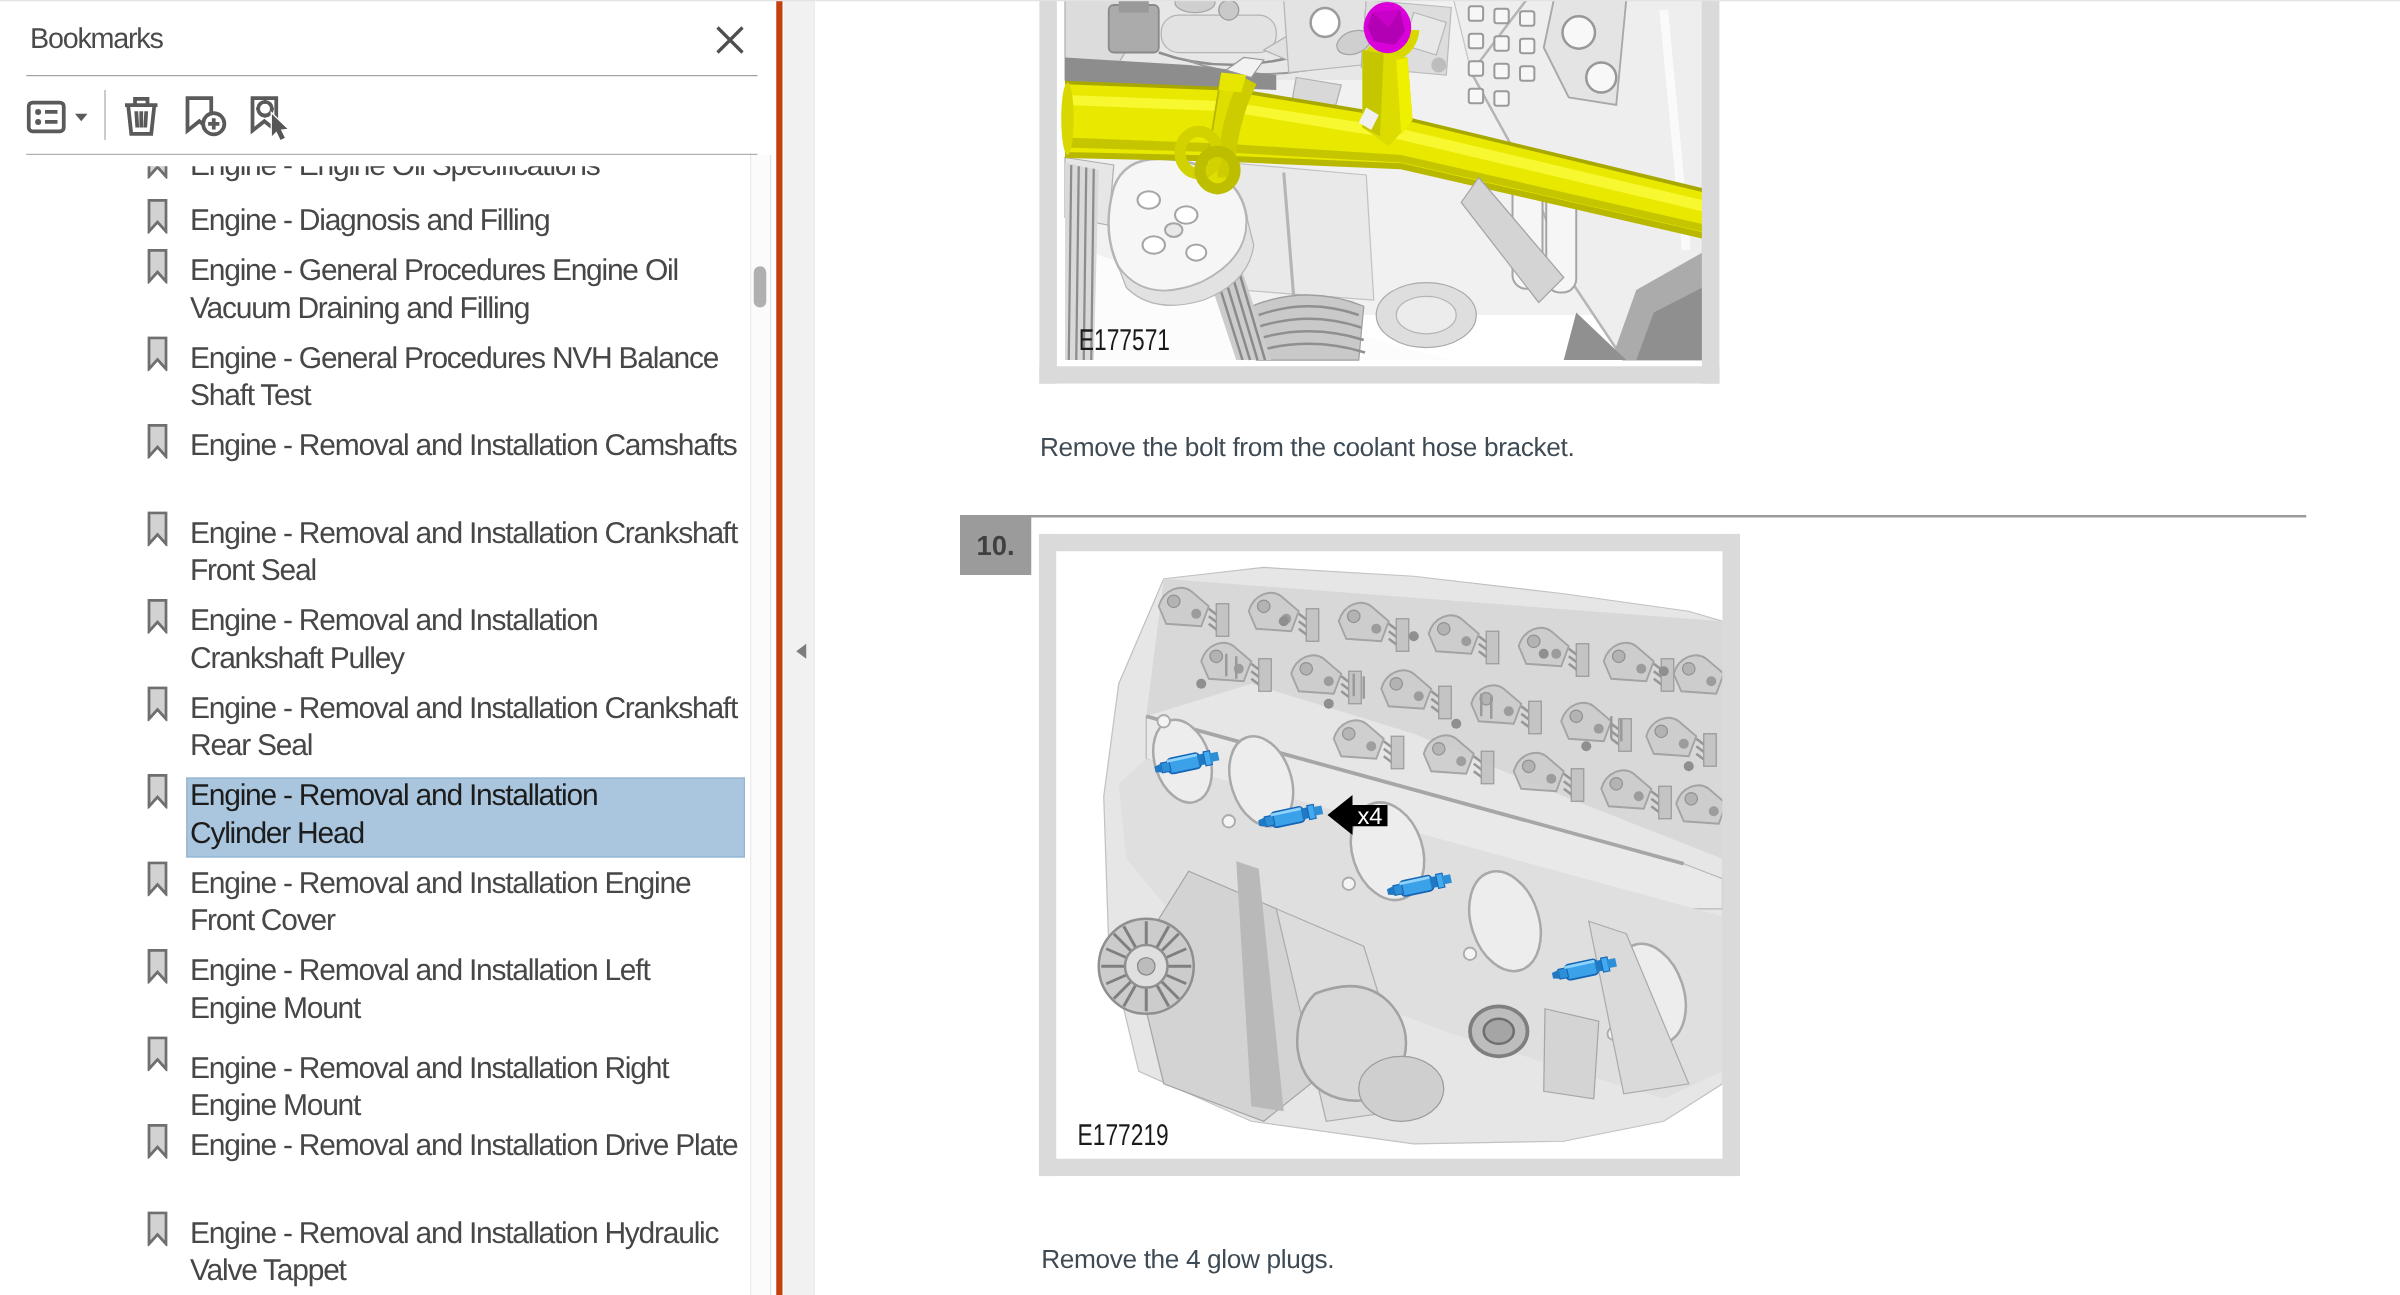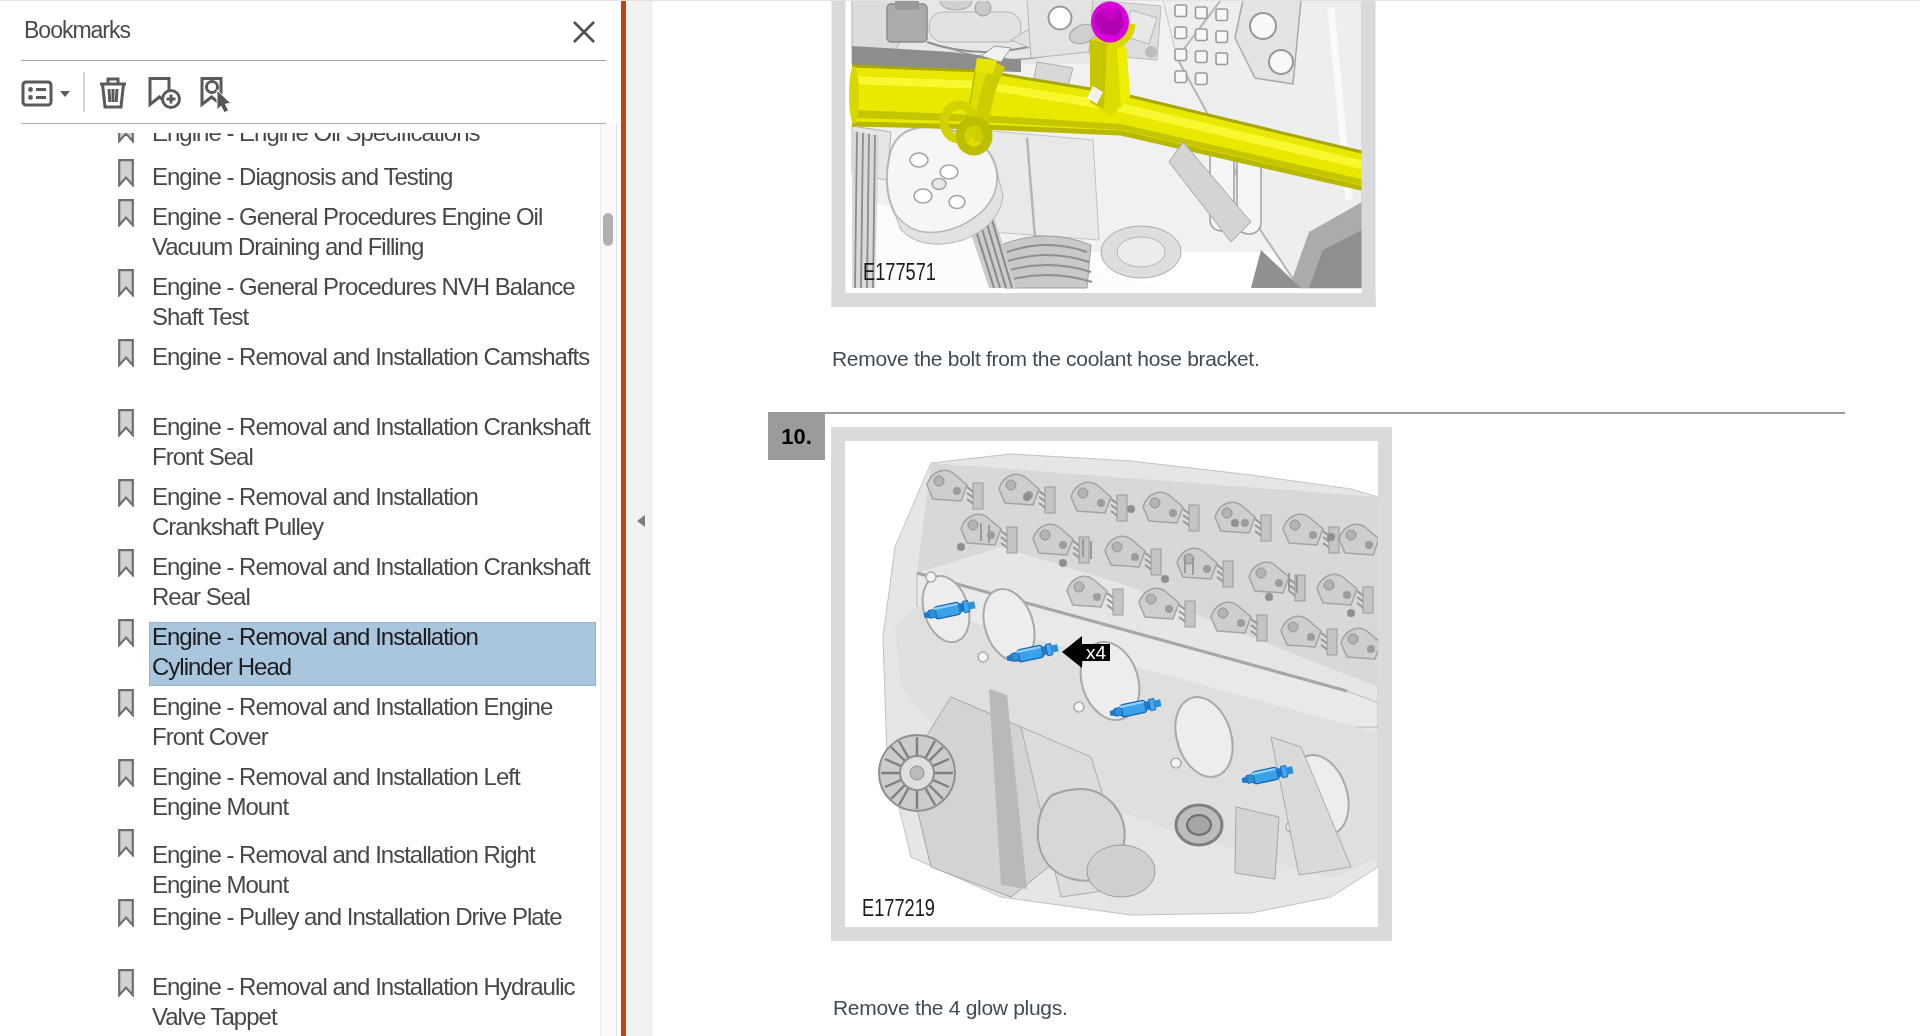--- a/index.html
+++ b/index.html
@@ -16,21 +16,21 @@
 .bmicon{position:absolute;left:117px;width:18px;height:28px;}
 #hilite{position:absolute;left:149px;top:489px;width:447px;height:64px;background:#a9c6de;border:1px solid #94b5d0;}
 .hitext{color:#1c1c1c;}
 #sscroll{position:absolute;left:600px;top:124px;width:17px;height:912px;background:#fbfbfb;border-left:1px solid #ebebeb;border-right:1px solid #e3e3e3;}
 #sthumb{position:absolute;left:2px;top:89px;width:10px;height:33px;background:#b0b0b0;border-radius:5px;}
 #splitter{position:absolute;left:627px;top:0;width:25px;height:1036px;background:#f1f1f1;border-right:1px solid #ececec;}
 #sparrow{position:absolute;left:9px;top:514px;}
 #page{position:absolute;left:653px;top:0;width:1267px;height:1036px;background:#fff;}
 .cap{position:absolute;color:#3e4a54;font-size:21px;letter-spacing:-0.3px;}
 #rule10{position:absolute;left:768px;top:412px;width:1077px;height:2px;background:#9b9b9b;}
-#box10{position:absolute;left:768px;top:413px;width:57px;height:47px;background:#9b9b9b;color:#000000;font-size:22px;font-weight:bold;text-align:center;line-height:47px;letter-spacing:0px;}
+#box10{position:absolute;left:768px;top:413px;width:57px;height:47px;background:#9b9b9b;color:#404040;font-size:22px;font-weight:bold;text-align:center;line-height:47px;letter-spacing:0px;}
 .fig{position:absolute;}
 </style>
 </head>
 <body>
 <div id="page">
   <svg id="fig1" class="fig" style="left:178px;top:0" width="545" height="307" viewBox="0 0 545 307">
     <defs>
       <clipPath id="f1clip">
           <rect x="14.5" y="0" width="516.5" height="294"></rect>
         </clipPath>
@@ -336,21 +336,21 @@
   <div class="hline" style="left:21px;top:123px;width:585px;background:#b0b0b0;"></div>
   <div id="list">
 <div id="hilite"></div>
 <svg class="bmicon" style="top:-18px" viewBox="0 0 18 28">
         <path d="M2.2 1.2 h13.6 v25 l-6.8 -7.6 l-6.8 7.6 z" fill="#d2d2d2" stroke="#6f6f6f" stroke-width="2.2"></path>
       </svg>
 <div class="bm" style="top:-15.299999999999997px">Engine - Engine Oil Specifications</div>
 <svg class="bmicon" style="top:26px" viewBox="0 0 18 28">
         <path d="M2.2 1.2 h13.6 v25 l-6.8 -7.6 l-6.8 7.6 z" fill="#d2d2d2" stroke="#6f6f6f" stroke-width="2.2"></path>
       </svg>
-<div class="bm" style="top:28.69999999999999px">Engine - Diagnosis and Testing</div>
+<div class="bm" style="top:28.69999999999999px">Engine - Diagnosis and Filling</div>
 <svg class="bmicon" style="top:66px" viewBox="0 0 18 28">
         <path d="M2.2 1.2 h13.6 v25 l-6.8 -7.6 l-6.8 7.6 z" fill="#d2d2d2" stroke="#6f6f6f" stroke-width="2.2"></path>
       </svg>
 <div class="bm" style="top:68.69999999999999px">Engine - General Procedures Engine Oil<br>Vacuum Draining and Filling</div>
 <svg class="bmicon" style="top:136px" viewBox="0 0 18 28">
         <path d="M2.2 1.2 h13.6 v25 l-6.8 -7.6 l-6.8 7.6 z" fill="#d2d2d2" stroke="#6f6f6f" stroke-width="2.2"></path>
       </svg>
 <div class="bm" style="top:138.7px">Engine - General Procedures NVH Balance<br>Shaft Test</div>
 <svg class="bmicon" style="top:206px" viewBox="0 0 18 28">
         <path d="M2.2 1.2 h13.6 v25 l-6.8 -7.6 l-6.8 7.6 z" fill="#d2d2d2" stroke="#6f6f6f" stroke-width="2.2"></path>
@@ -380,21 +380,21 @@
         <path d="M2.2 1.2 h13.6 v25 l-6.8 -7.6 l-6.8 7.6 z" fill="#d2d2d2" stroke="#6f6f6f" stroke-width="2.2"></path>
       </svg>
 <div class="bm" style="top:628.7px">Engine - Removal and Installation Left<br>Engine Mount</div>
 <svg class="bmicon" style="top:696px" viewBox="0 0 18 28">
         <path d="M2.2 1.2 h13.6 v25 l-6.8 -7.6 l-6.8 7.6 z" fill="#d2d2d2" stroke="#6f6f6f" stroke-width="2.2"></path>
       </svg>
 <div class="bm" style="top:707px">Engine - Removal and Installation Right<br>Engine Mount</div>
 <svg class="bmicon" style="top:766px" viewBox="0 0 18 28">
         <path d="M2.2 1.2 h13.6 v25 l-6.8 -7.6 l-6.8 7.6 z" fill="#d2d2d2" stroke="#6f6f6f" stroke-width="2.2"></path>
       </svg>
-<div class="bm" style="top:768.7px">Engine - Pulley and Installation Drive Plate</div>
+<div class="bm" style="top:768.7px">Engine - Removal and Installation Drive Plate</div>
 <svg class="bmicon" style="top:836px" viewBox="0 0 18 28">
         <path d="M2.2 1.2 h13.6 v25 l-6.8 -7.6 l-6.8 7.6 z" fill="#d2d2d2" stroke="#6f6f6f" stroke-width="2.2"></path>
       </svg>
 <div class="bm" style="top:838.7px">Engine - Removal and Installation Hydraulic<br>Valve Tappet</div>
 </div>
   <div id="sscroll">
       <div id="sthumb"></div>
     </div>
 </div>
 <div id="splitter">

